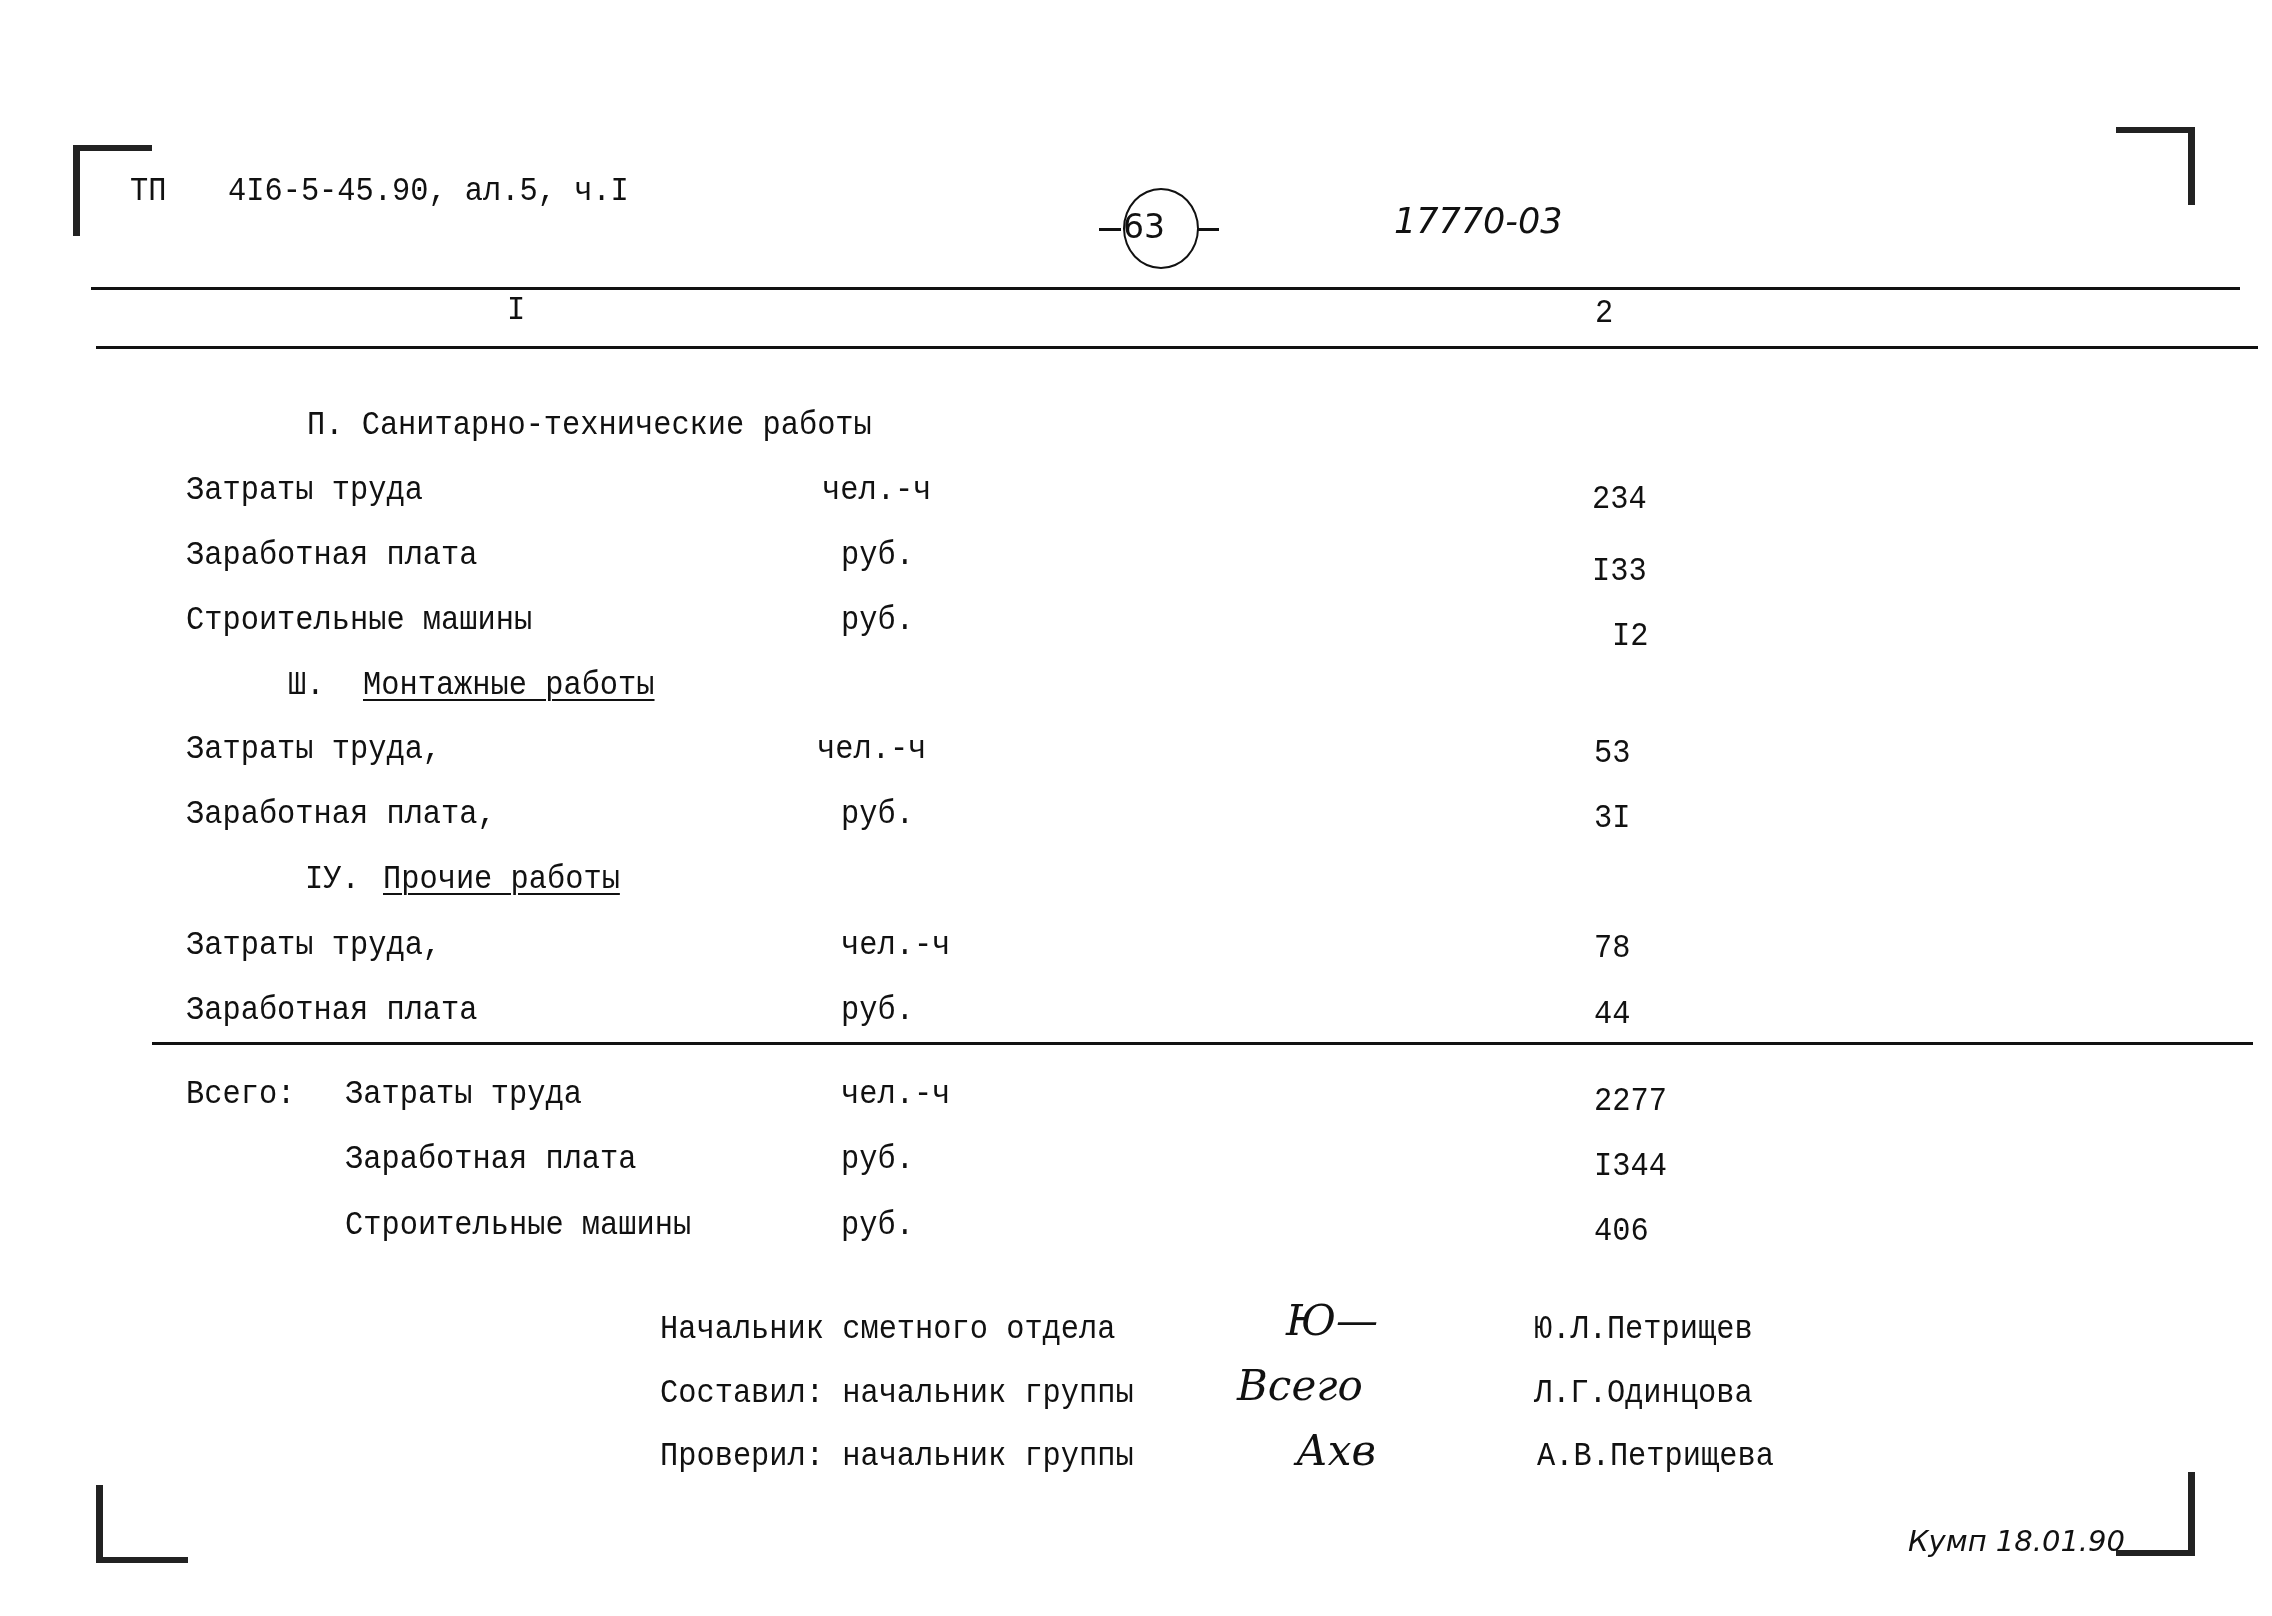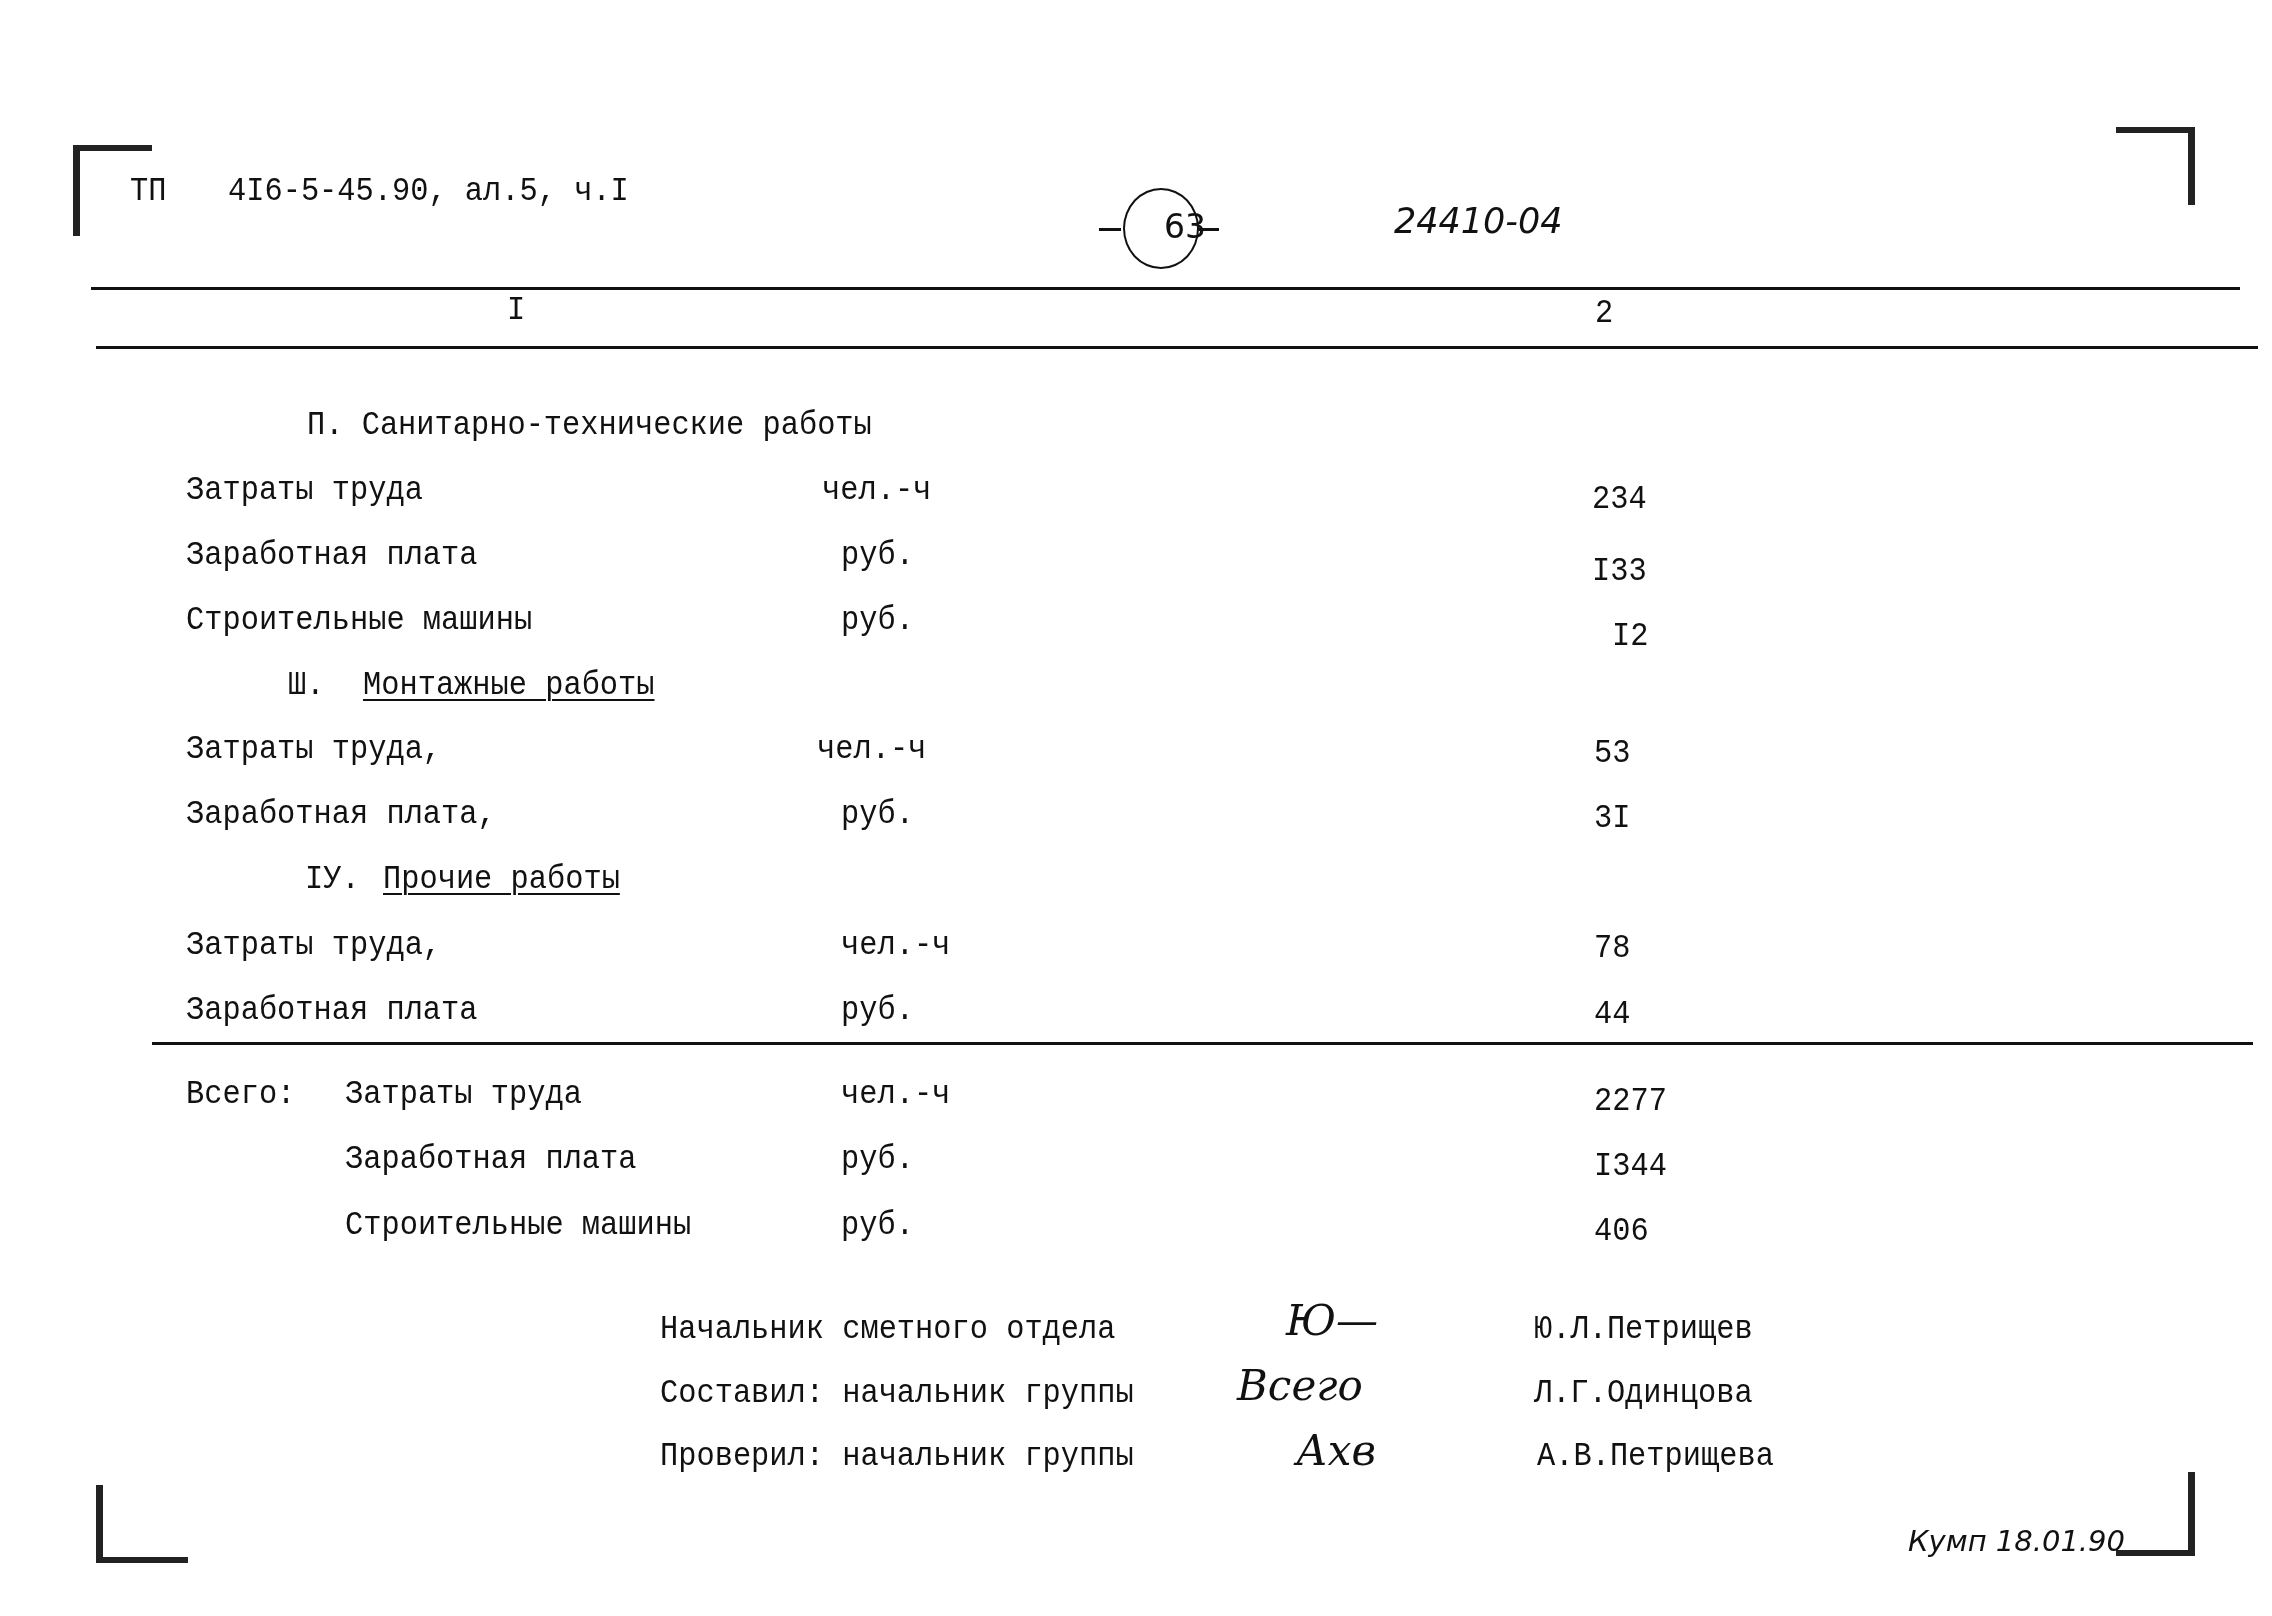--- a/index.html
+++ b/index.html
@@ -18,23 +18,23 @@
 
 <div class="corner" style="left:73px;top:145px;width:72px;height:85px;border-width:6.5px 0 0 7.8px;"></div>
 <div class="corner" style="left:2116px;top:127px;width:72px;height:72px;border-width:6.5px 7.8px 0 0;"></div>
 <div class="corner" style="left:96px;top:1485px;width:85px;height:72px;border-width:0 0 6.5px 7.8px;"></div>
 <div class="corner" style="left:2116px;top:1472px;width:72px;height:78px;border-width:0 7.8px 6.5px 0;"></div>
 
 <div class="abs t" style="left:130px;top:175px;">ТП</div>
 <div class="abs t" style="left:228px;top:175px;">4I6-5-45.90, ал.5, ч.I</div>
 <div class="hr" style="left:1099px;top:228px;width:22px;height:2.6px;"></div>
 <div class="circle" style="left:1123px;top:188px;width:72px;height:77px;"></div>
-<div class="abs" style="left:1123px;top:207px;width:83px;text-align:right;font-family:'DejaVu Sans',sans-serif;font-size:33px;">63</div>
+<div class="abs" style="left:1123px;top:207px;width:83px;text-align:left;font-family:'DejaVu Sans',sans-serif;font-size:33px;">63</div>
 <div class="hr" style="left:1197px;top:228px;width:22px;height:2.6px;"></div>
-<div class="abs hand" style="left:1394px;top:201px;font-size:35px;">24410-04</div>
+<div class="abs hand" style="left:1394px;top:201px;font-size:35px;">17770-03</div>
 
 <div class="hr" style="left:91px;top:287px;width:2149px;height:3.3px;"></div>
 <div class="abs t" style="left:507px;top:294px;">I</div>
 <div class="abs t" style="left:1595px;top:297px;">2</div>
 <div class="hr" style="left:96px;top:346px;width:2162px;height:3.3px;"></div>
 
 <div class="abs t" style="left:307px;top:409px;">П. Санитарно-технические работы</div>
 
 <div class="abs t" style="left:186px;top:474px;">Затраты труда</div>
 <div class="abs t" style="left:822px;top:474px;">чел.-ч</div>

